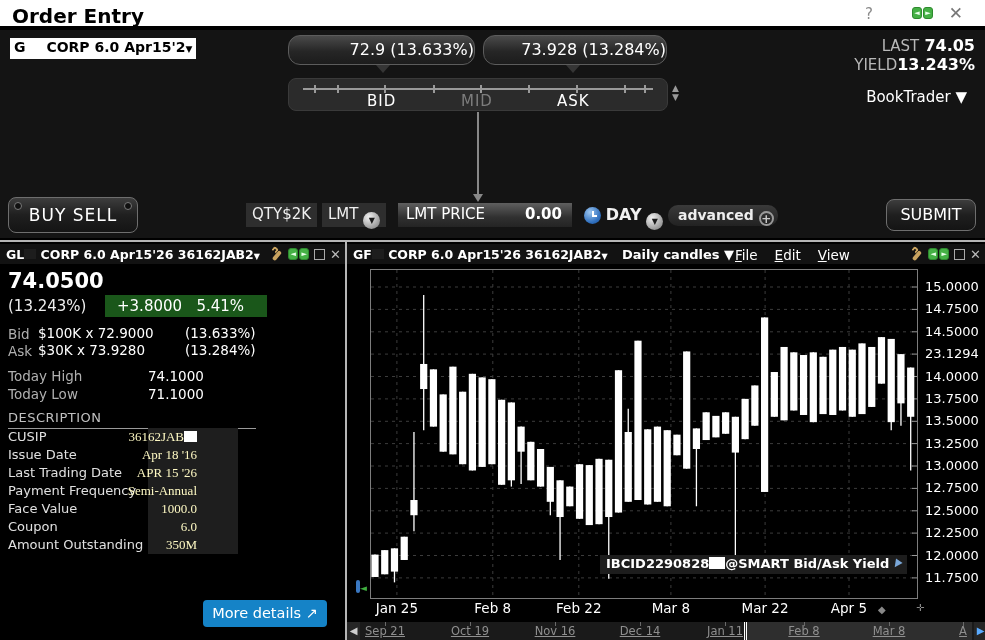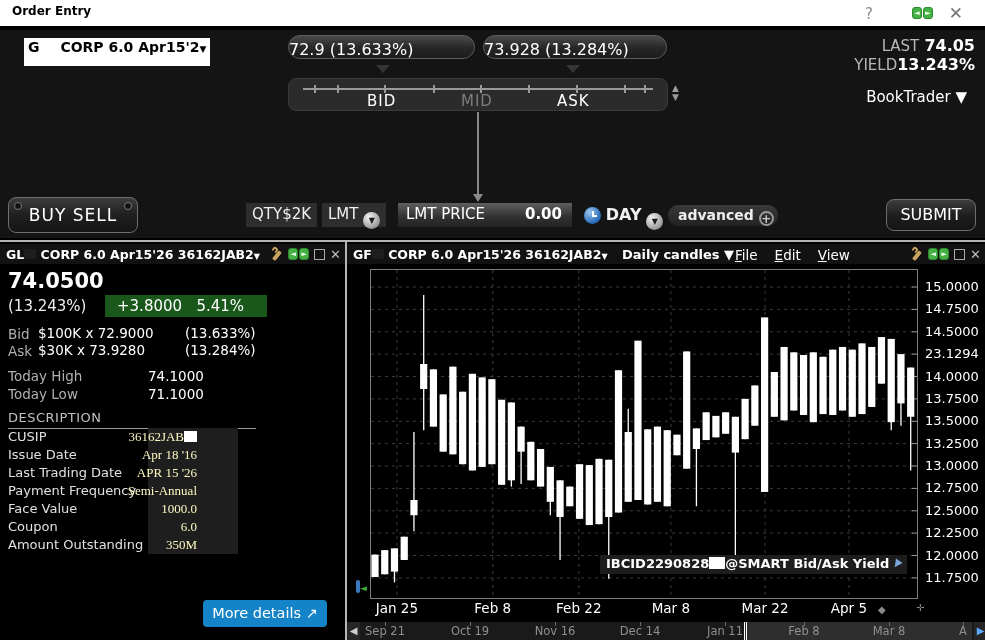--- a/index.html
+++ b/index.html
@@ -2,31 +2,31 @@
 <html><head>
 <meta charset="utf-8">
 <style>
   * { margin:0; padding:0; box-sizing:border-box; }
   html,body { width:985px; height:640px; background:#000; overflow:hidden;
               font-family:"DejaVu Sans", sans-serif; }
 
   
   #titlebar { position:absolute; left:0; top:0; width:985px; height:28px;
               background:#fff; border-bottom:2px solid #000; }
-  #titlebar .title { position:absolute; left:12px; top:4px; font-size:12px; font-weight:bold; color:#000; }
+  #titlebar .title { position:absolute; left:12px; top:4px; font-size:20px; font-weight:bold; color:#000; }
   .tb-icon { position:absolute; top:5px; font-size:15px; color:#8a8a8a; cursor:default; }
 
   
   #order-panel { position:absolute; left:0; top:30px; width:985px; height:208px; background:#141414; }
-  #instrument { position:absolute; left:10px; top:8px; height:28px; background:#fff; color:#000;
-                font-weight:bold; font-size:14px; padding:1px 4px 0 4px; white-space:nowrap;margin-left:14px; }
+  #instrument { position:absolute; left:10px; top:8px; height:21px; background:#fff; color:#000;
+                font-weight:bold; font-size:14px; padding:1px 4px 0 4px; white-space:nowrap; }
   .smudge-w { display:inline-block; width:16px; height:12px; background:#fff; }
-  .bubble { position:absolute; top:5px; height:24px; border:1px solid #5c5c5c; border-radius:12px;
+  .bubble { position:absolute; top:5px; height:30px; border:1px solid #5c5c5c; border-radius:12px;
             background:linear-gradient(#4a4a4a,#262626 55%,#1c1c1c); color:#fff; font-size:16px;
-            text-align:left; line-height:28px; }
+            text-align:right; line-height:28px; }
   .bubble-ptr { position:absolute; top:35px; width:0; height:0;
                 border-left:7px solid transparent; border-right:7px solid transparent; border-top:8px solid #353535; }
   #slider { position:absolute; left:288px; top:48px; width:380px; height:33px;
             background:#2b2b2b; border:1px solid #3a3a3a; border-radius:8px; }
   .sl-track { position:absolute; left:14px; right:14px; top:9px; height:2px; background:#9a9a9a; }
   .sl-tick { position:absolute; top:6px; width:2px; height:8px; background:#9a9a9a; }
   .sl-label { position:absolute; top:13px; font-size:15px; letter-spacing:1px; }
   .spinner { position:absolute; left:672px; top:54px; color:#9a9a9a; font-size:9px; line-height:9px; text-align:center; }
   #last-block { position:absolute; right:10px; top:6px; text-align:right; }
   .lb-label { color:#b8b8b8; font-size:15px; }
@@ -112,21 +112,21 @@
   #scroll-start b { position:absolute; left:3px; top:1px; width:4px; height:13px; background:#3a78c2; border-radius:2px; }
   #scroll-start i { position:absolute; left:7px; top:4px; color:#3fae3f; font-size:9px; font-style:normal; }
   .mini-glyph { position:absolute; color:#888; font-size:10px; }
 
   
   #chart-scrollbar { position:absolute; left:0; top:380px; width:640px; height:18px; background:#1a1a1a; }
   .sb-arrow { position:absolute; top:0; width:13px; height:18px; background:#262626; font-size:10px;
               line-height:17px; text-align:center; }
   #sb-thumb { position:absolute; left:397px; top:0; width:228px; height:18px; background:#2e2e2e;
               border-left:3px double #fff; }
-  .sb-label { position:absolute; top:2px; width:60px; text-align:center; color:#8f8f8f; font-size:11.5px; }
+  .sb-label { position:absolute; top:2px; width:60px; text-align:center; color:#8f8f8f; font-size:11.5px;text-decoration:underline; }
   .sb-tick { position:absolute; top:0; width:1px; height:4px; background:#6a6a6a; }
 </style>
 </head>
 <body>
 
 <div id="titlebar">
   <span class="title">Order Entry</span>
   <span class="tb-icon" style="right:112px;">?</span>
 
   <span class="tb-icon go-icon" style="right:52px; top:7px;">

